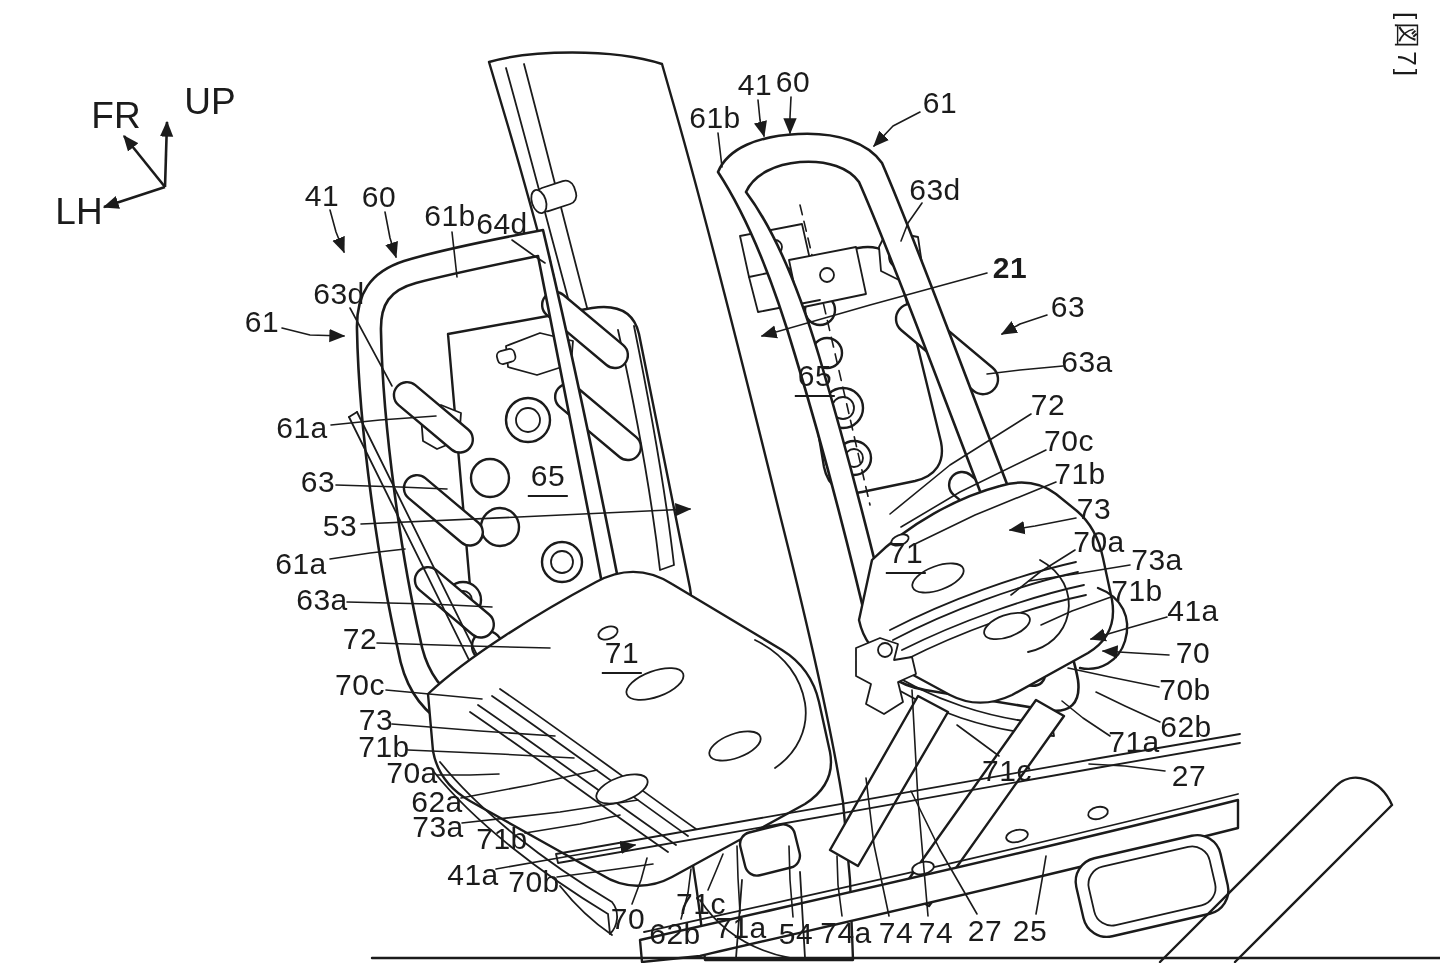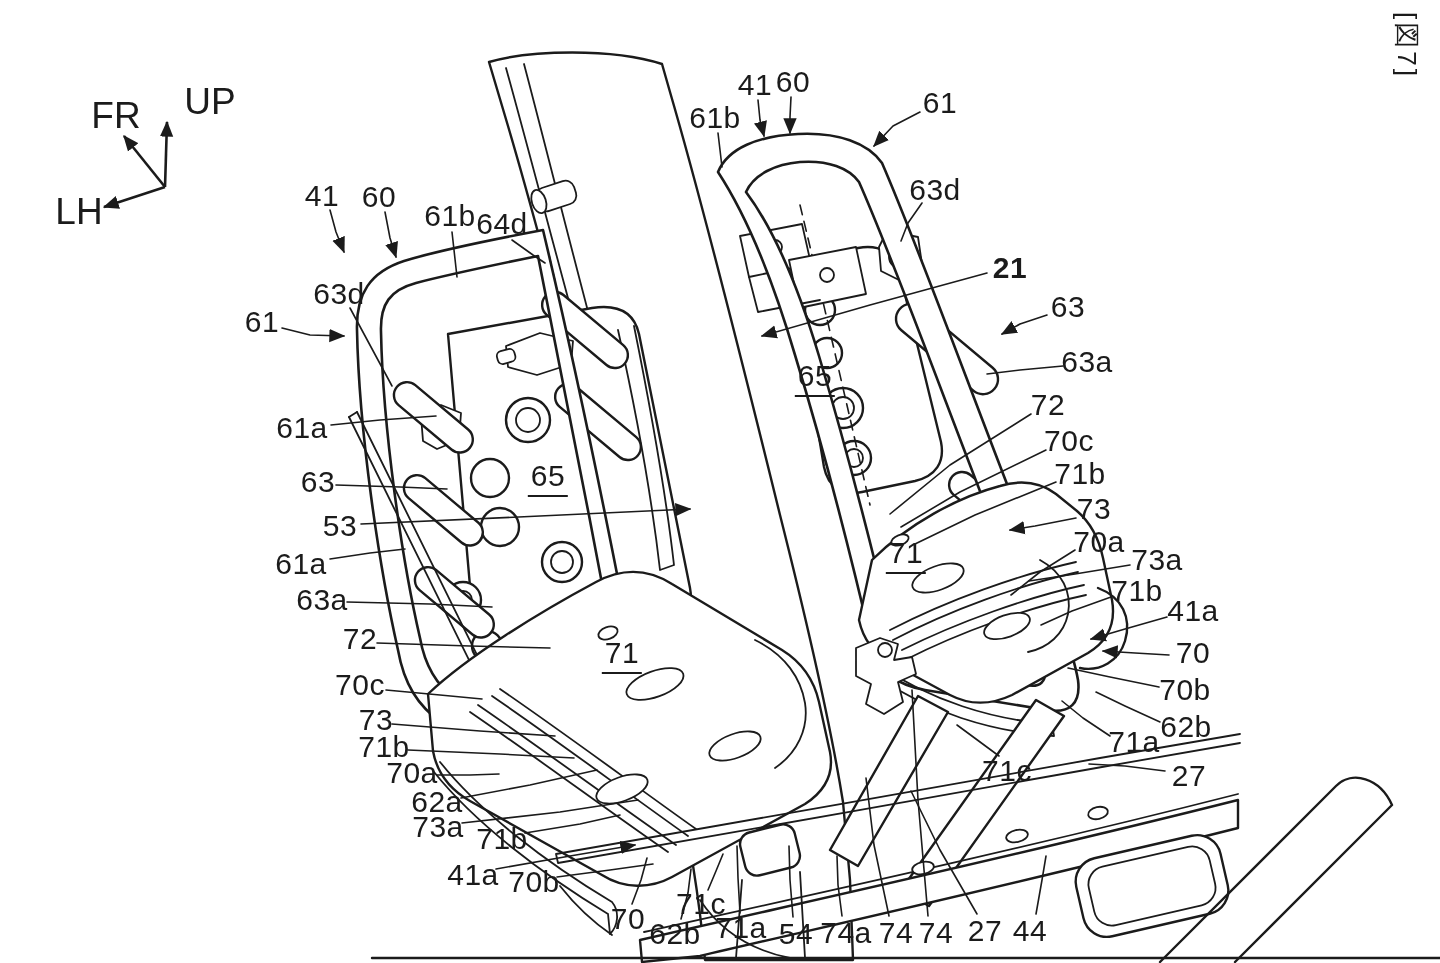--- a/index.html
+++ b/index.html
@@ -245,21 +245,21 @@
       <div class="lbl" style="left: 534px; top: 882px;">70b</div>
       <div class="lbl" style="left: 628px; top: 919px;">70</div>
       <div class="lbl" style="left: 675px; top: 934px;">62b</div>
       <div class="lbl" style="left: 701px; top: 904px;">71c</div>
       <div class="lbl" style="left: 741px; top: 928px;">71a</div>
       <div class="lbl" style="left: 796px; top: 934px;">54</div>
       <div class="lbl" style="left: 846px; top: 933px; text-align: center;">74a</div>
       <div class="lbl" style="left: 896px; top: 933px;">74</div>
       <div class="lbl" style="left: 936px; top: 933px;">74</div>
       <div class="lbl" style="left: 985px; top: 931px;">27</div>
-      <div class="lbl" style="left: 1030px; top: 931px;">44</div>
+      <div class="lbl" style="left: 1030px; top: 931px;">25</div>
       <div class="lbl" style="left: 715px; top: 118px;">61b</div>
       <div class="lbl" style="left: 755px; top: 85px;">41</div>
       <div class="lbl" style="left: 793px; top: 82px;">60</div>
       <div class="lbl" style="left: 940px; top: 103px;">61</div>
       <div class="lbl" style="left: 935px; top: 190px;">63d</div>
       <div class="lbl" style="left: 1010px; top: 268px; font-weight: bold;">21</div>
       <div class="lbl" style="left: 1068px; top: 307px;">63</div>
       <div class="lbl" style="left: 1087px; top: 362px;">63a</div>
       <div class="lbl" style="left: 1048px; top: 405px;">72</div>
       <div class="lbl" style="left: 1069px; top: 441px;">70c</div>

